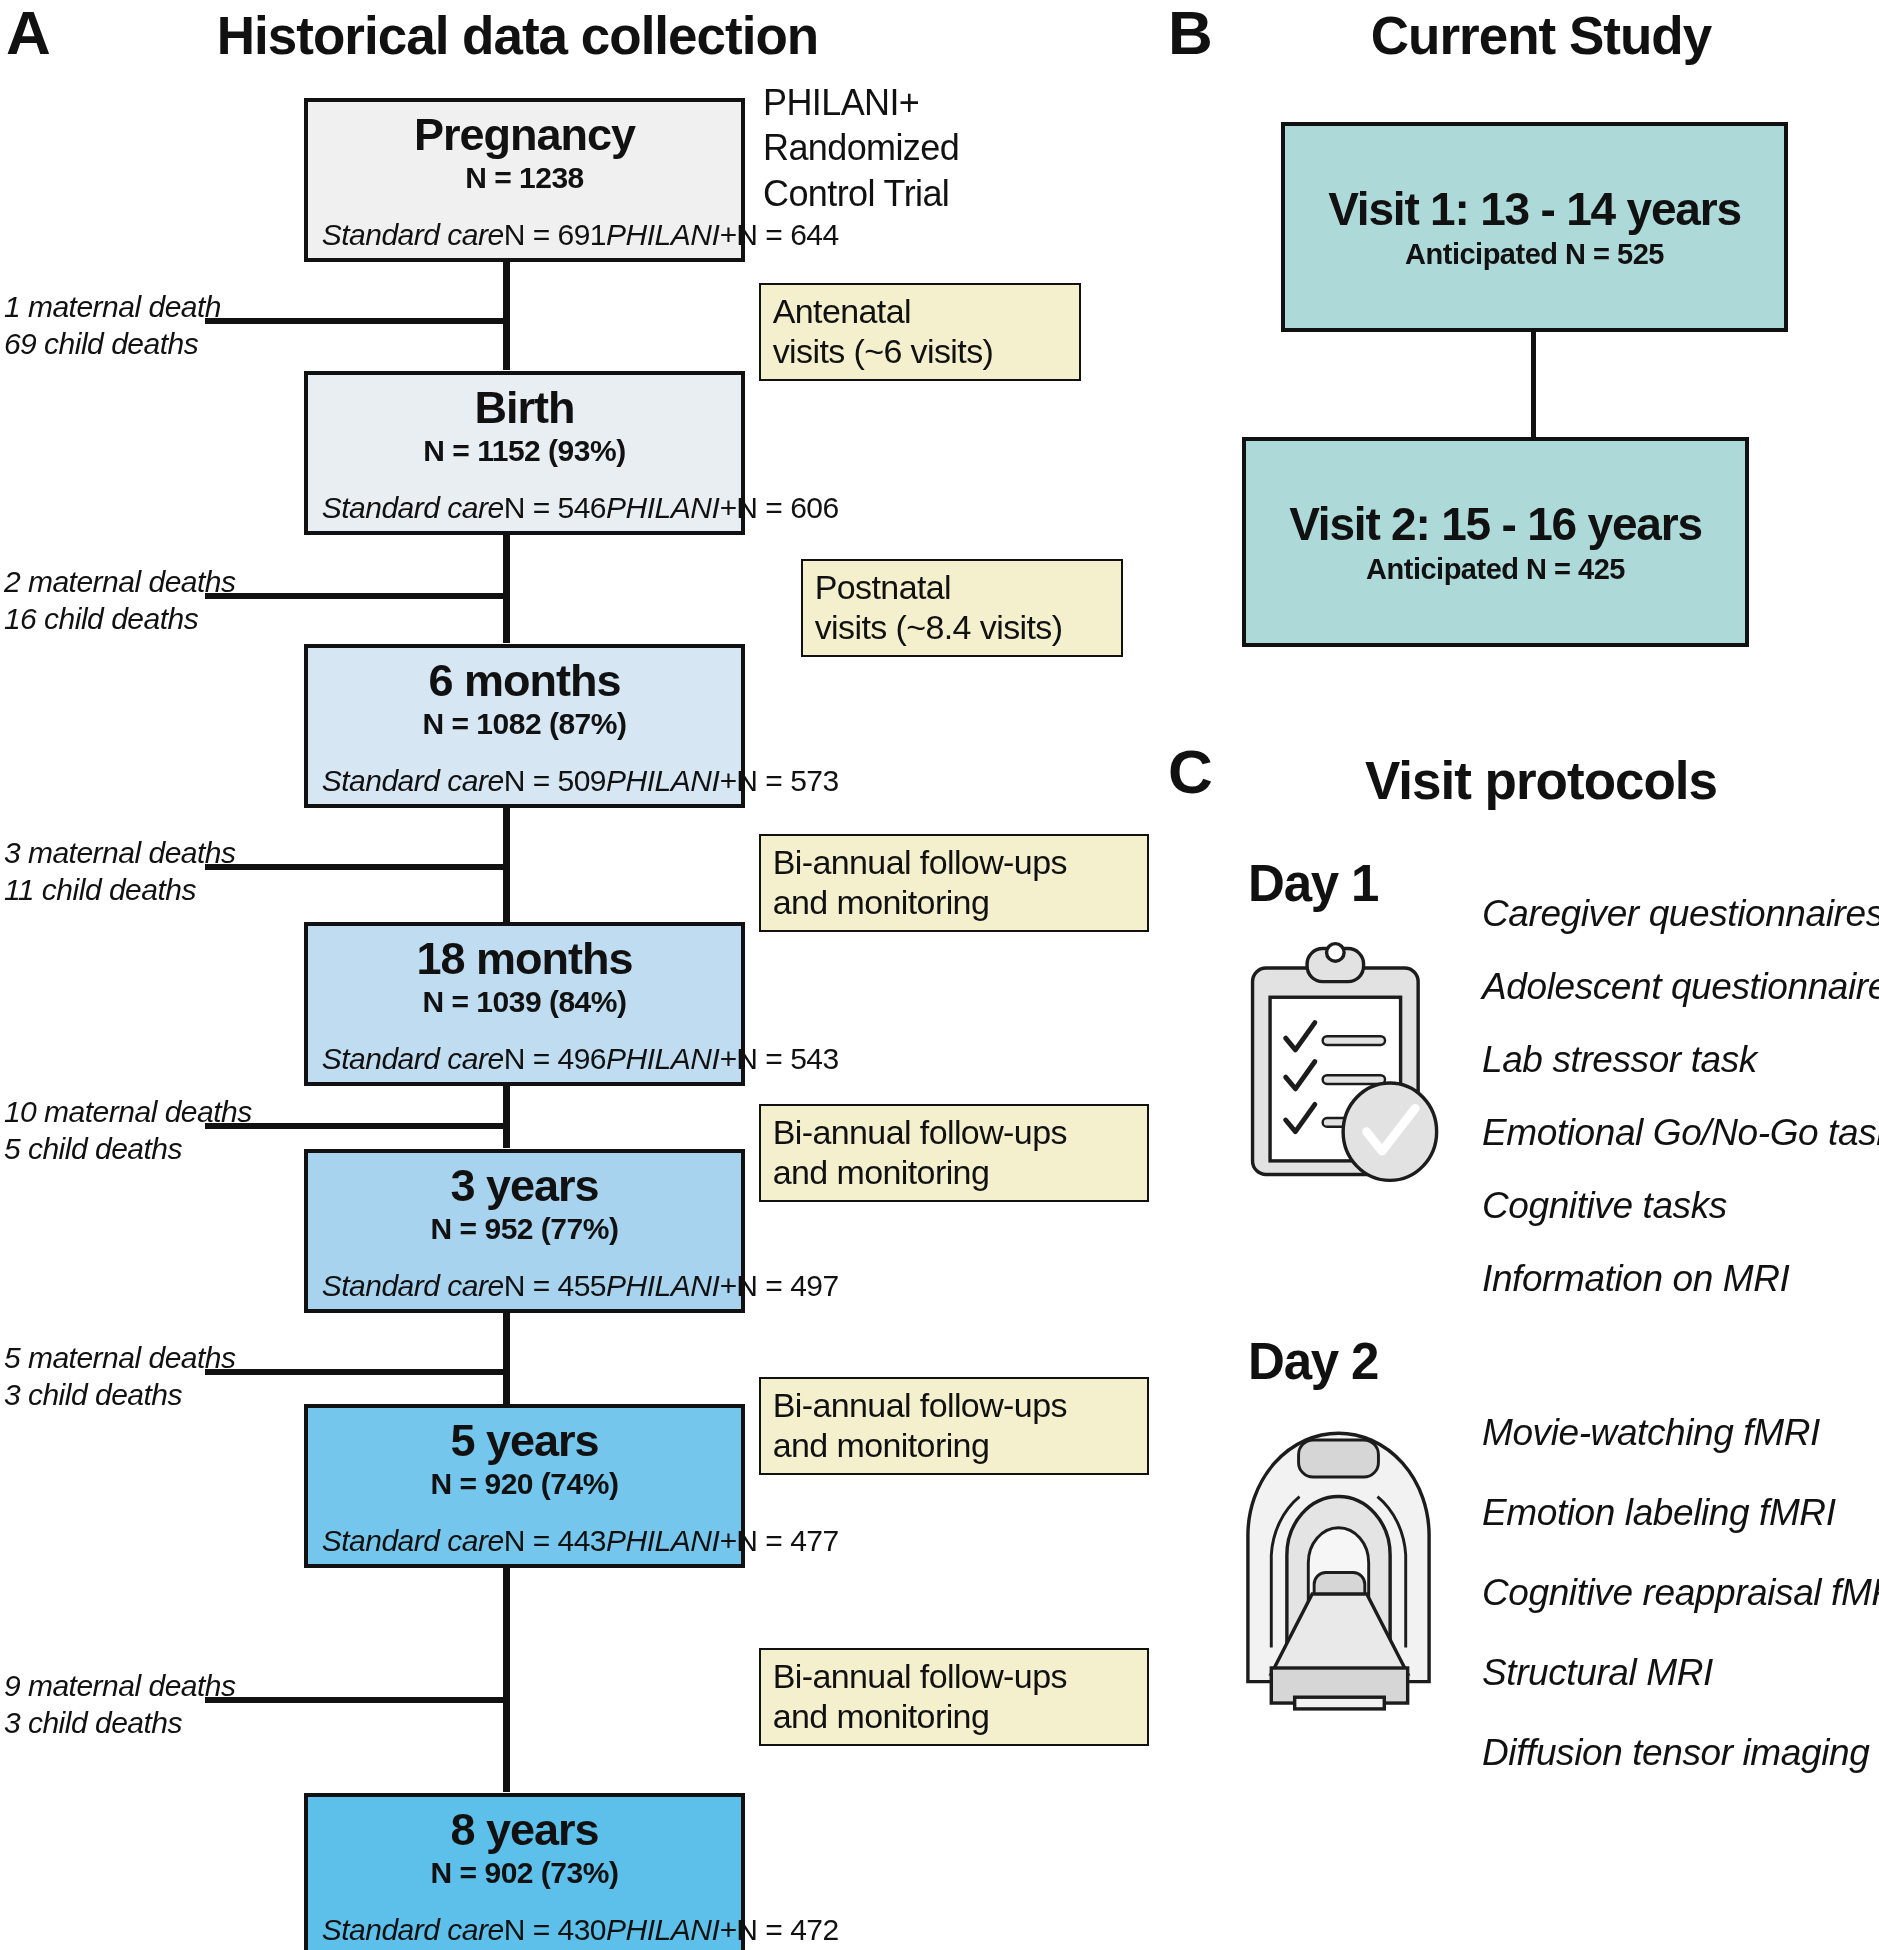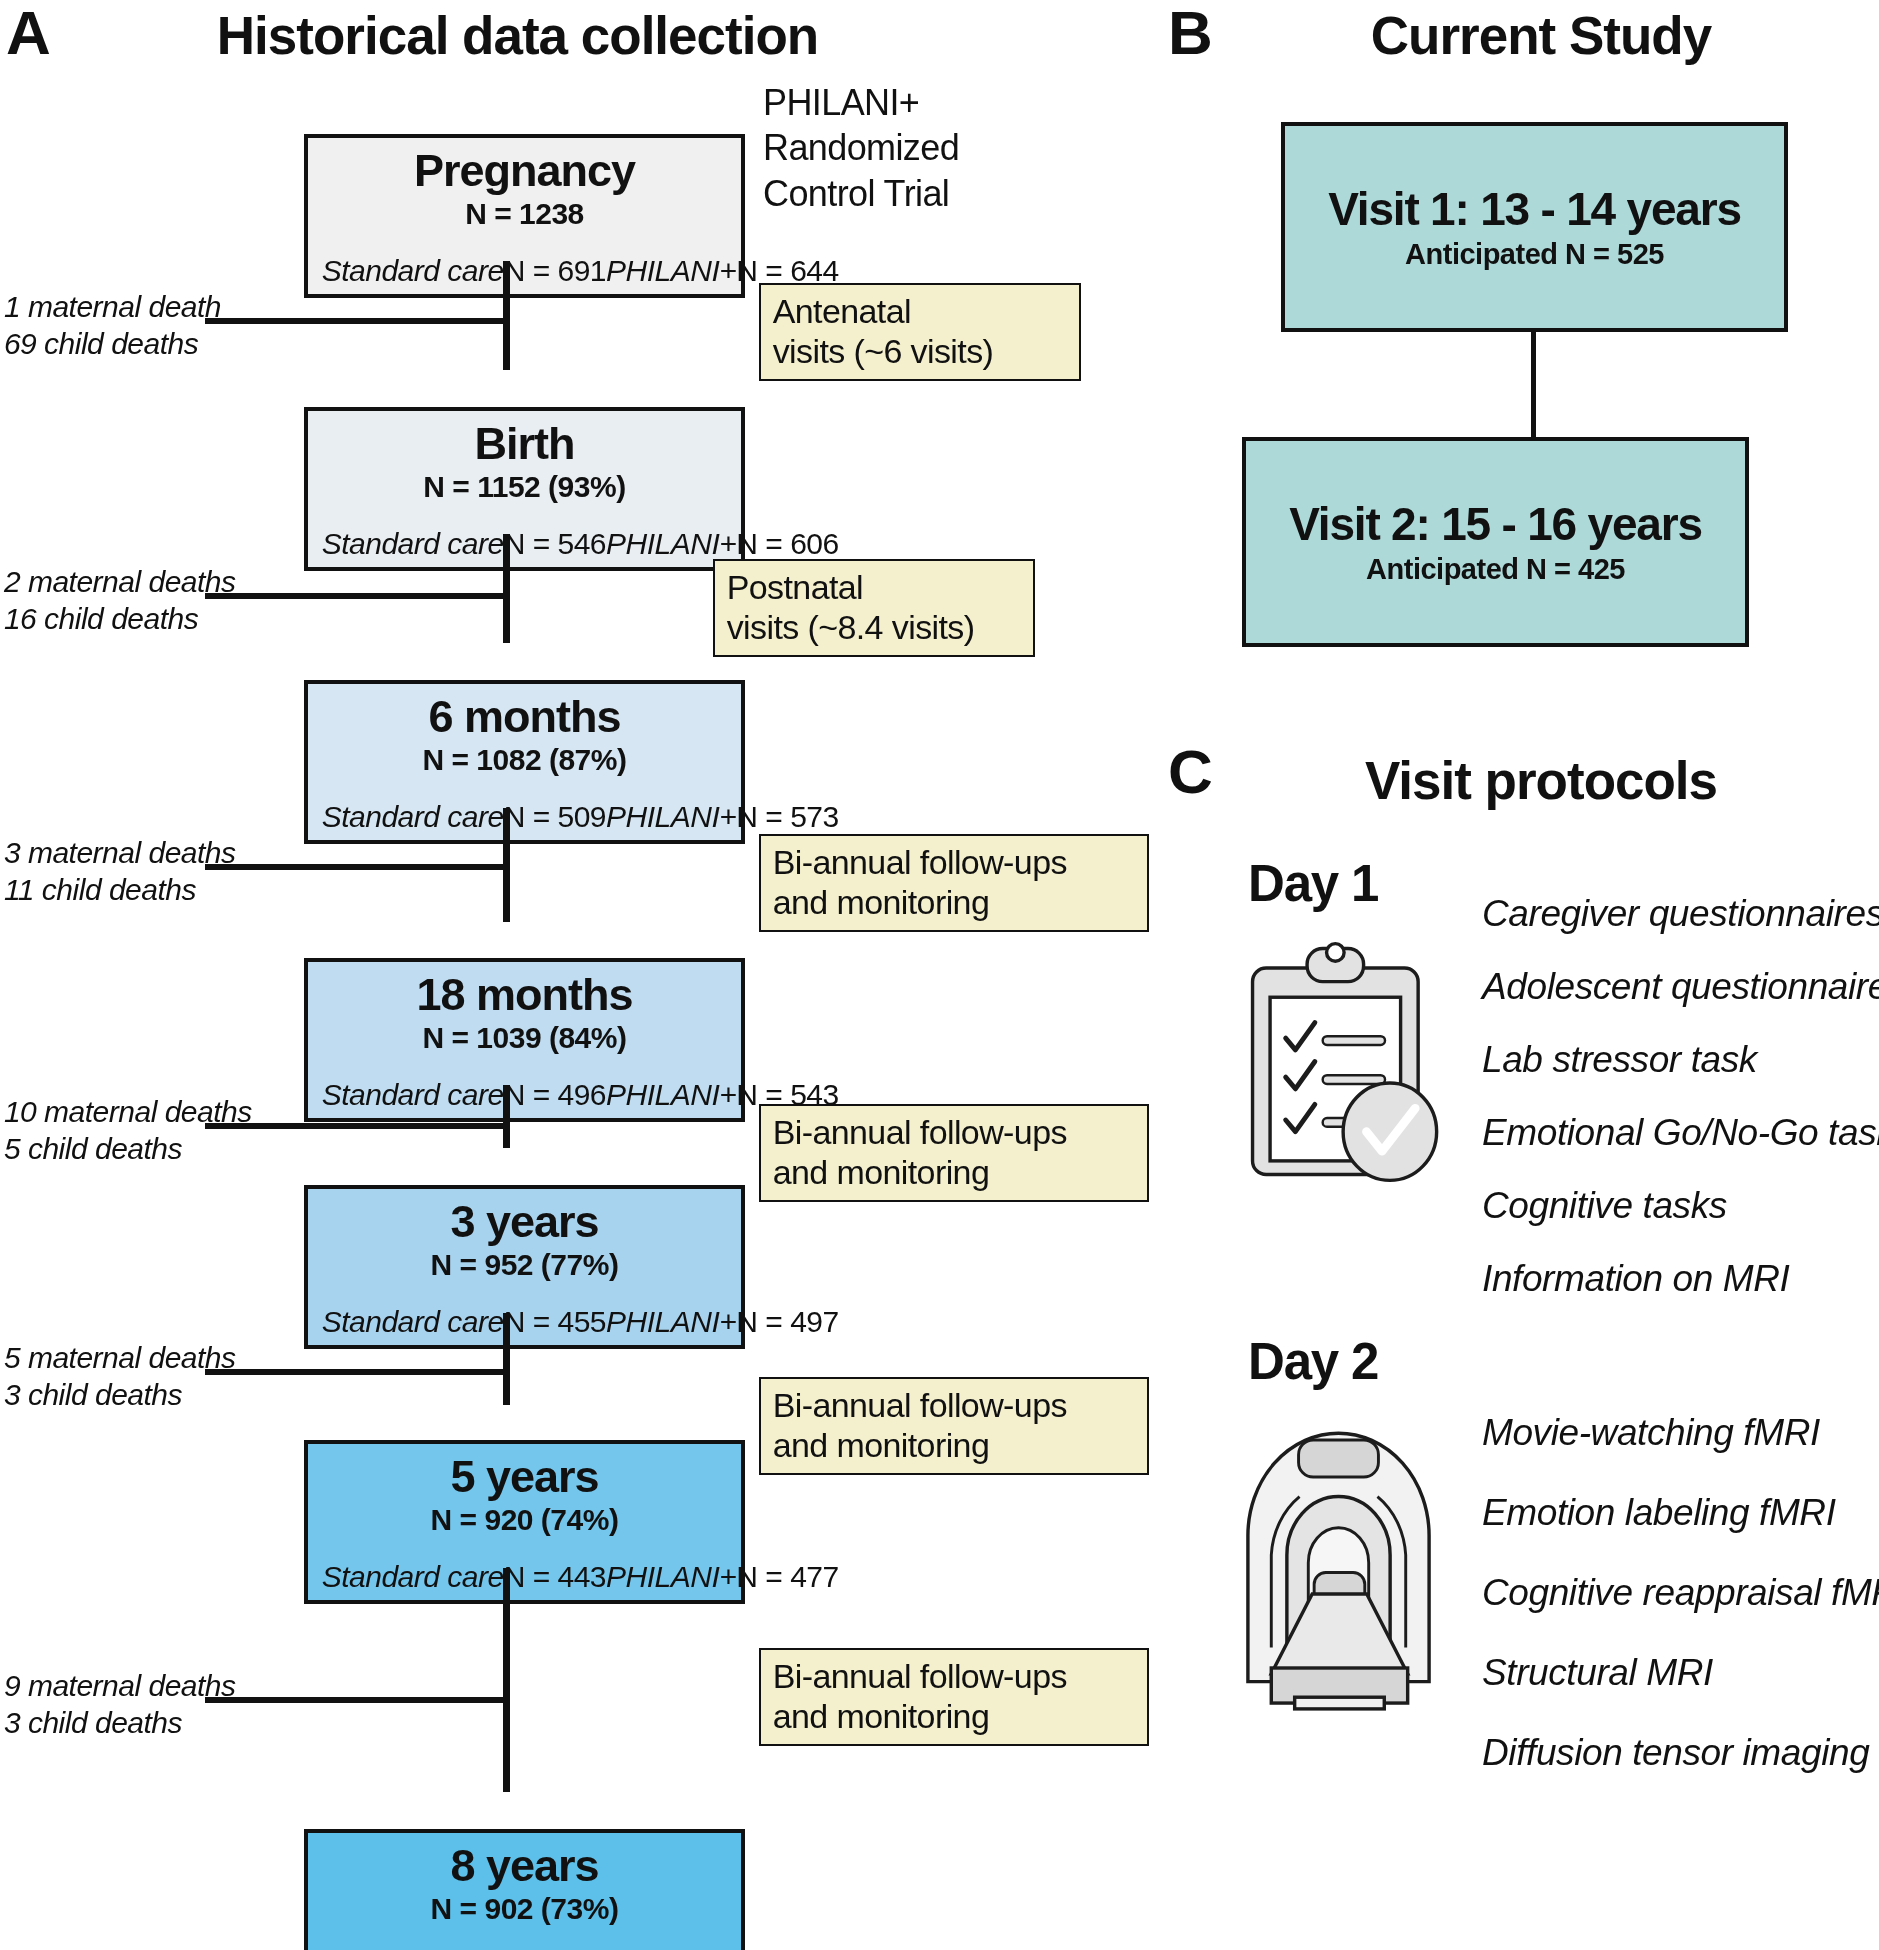--- a/index.html
+++ b/index.html
@@ -19,21 +19,20 @@
     font-weight:bold;font-size:53px;line-height:1.05;letter-spacing:-1px;
     text-align:center;white-space:nowrap;
   }
 
   
   .fbox{
     box-sizing:border-box;
     border:4.9px solid #111111;
     display:flex;flex-direction:column;
     padding:7.8px 13.7px 5.9px 13.7px;
-    margin-top:36px;
   }
   .fbox .ftitle{
     font-weight:bold;font-size:45px;line-height:1.02;text-align:center;
     letter-spacing:-1px;margin-top:2px;
   }
   .fbox .fn{
     font-weight:bold;font-size:30px;line-height:1.05;text-align:center;
     letter-spacing:-0.5px;margin-top:3.9px;
   }
   .fbox .arms{
@@ -246,21 +245,21 @@
 <div class="abs deaths" style="left:3.9px;top:1668px;">
   <div>9 maternal deaths</div>
   <div>3 child deaths</div>
 </div>
 
 <div class="abs ybox" style="left:759px;top:283px;width:322px;">
   <div>Antenatal</div>
   <div>visits (~6 visits)</div>
 </div>
 
-<div class="abs ybox" style="left:713px;top:559px;width:322px;">
+<div class="abs ybox" style="left:801px;top:559px;width:322px;">
   <div>Postnatal</div>
   <div>visits (~8.4 visits)</div>
 </div>
 
 <div class="abs ybox" style="left:759px;top:834px;width:390px;">
   <div>Bi-annual follow-ups</div>
   <div>and monitoring</div>
 </div>
 
 <div class="abs ybox" style="left:759px;top:1104px;width:390px;">

